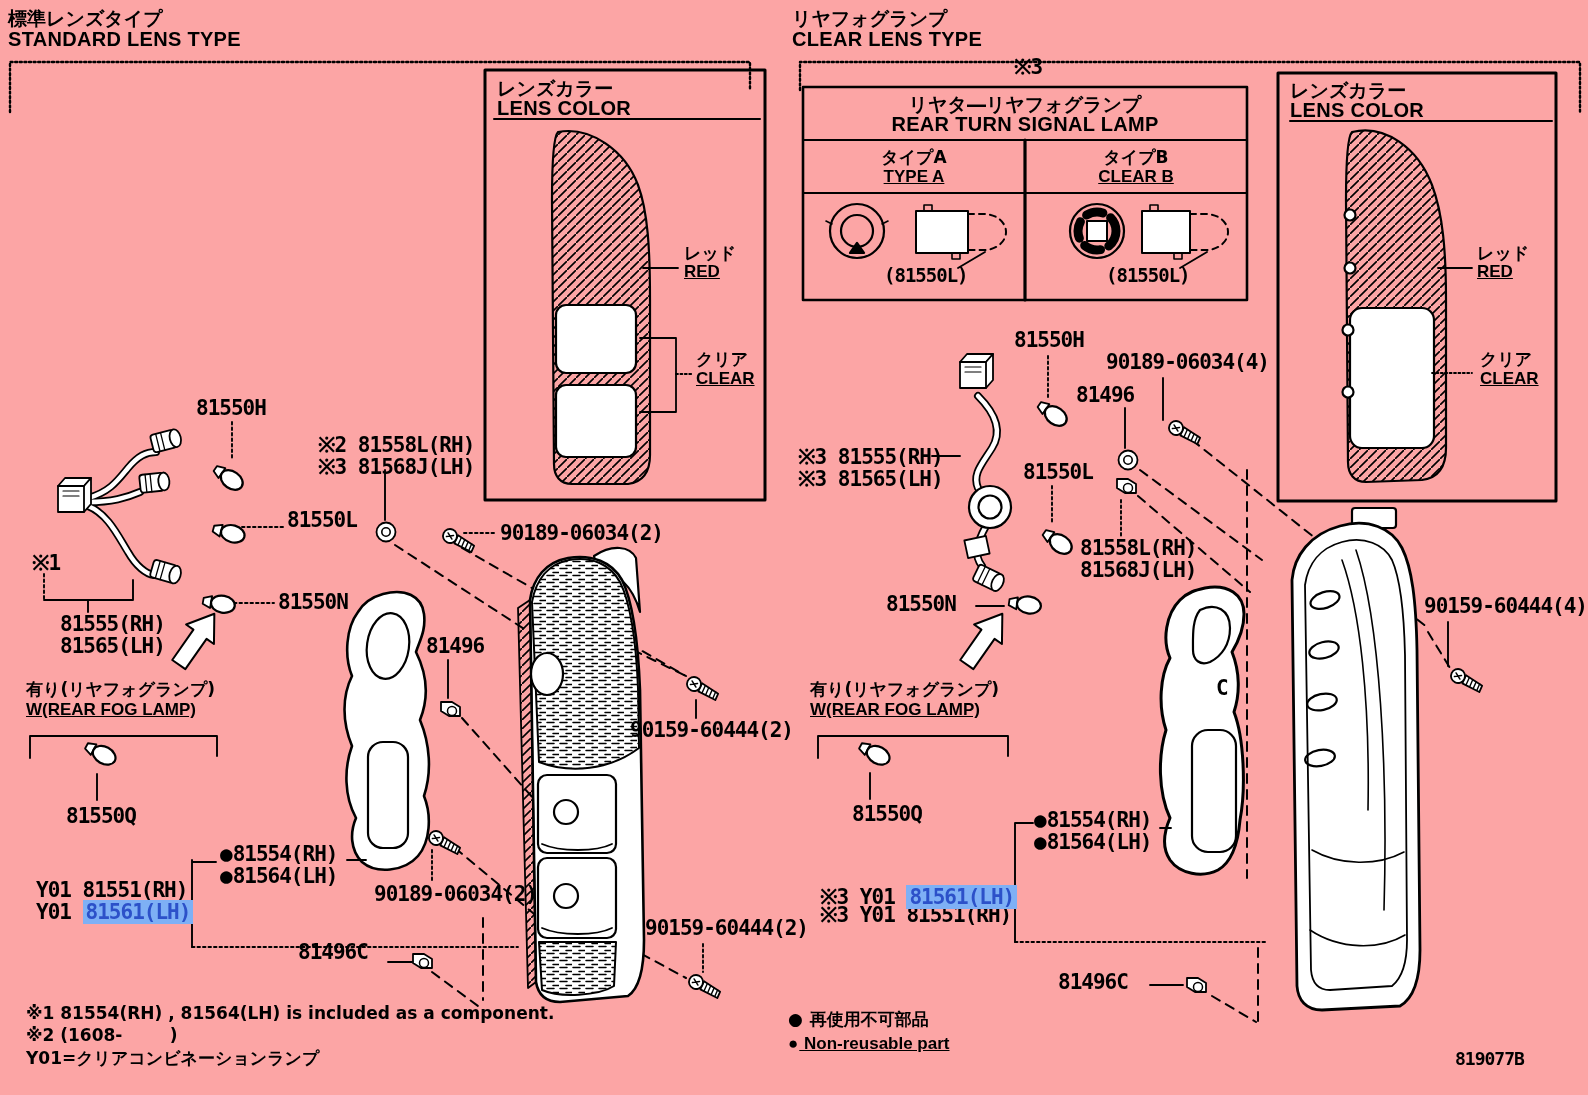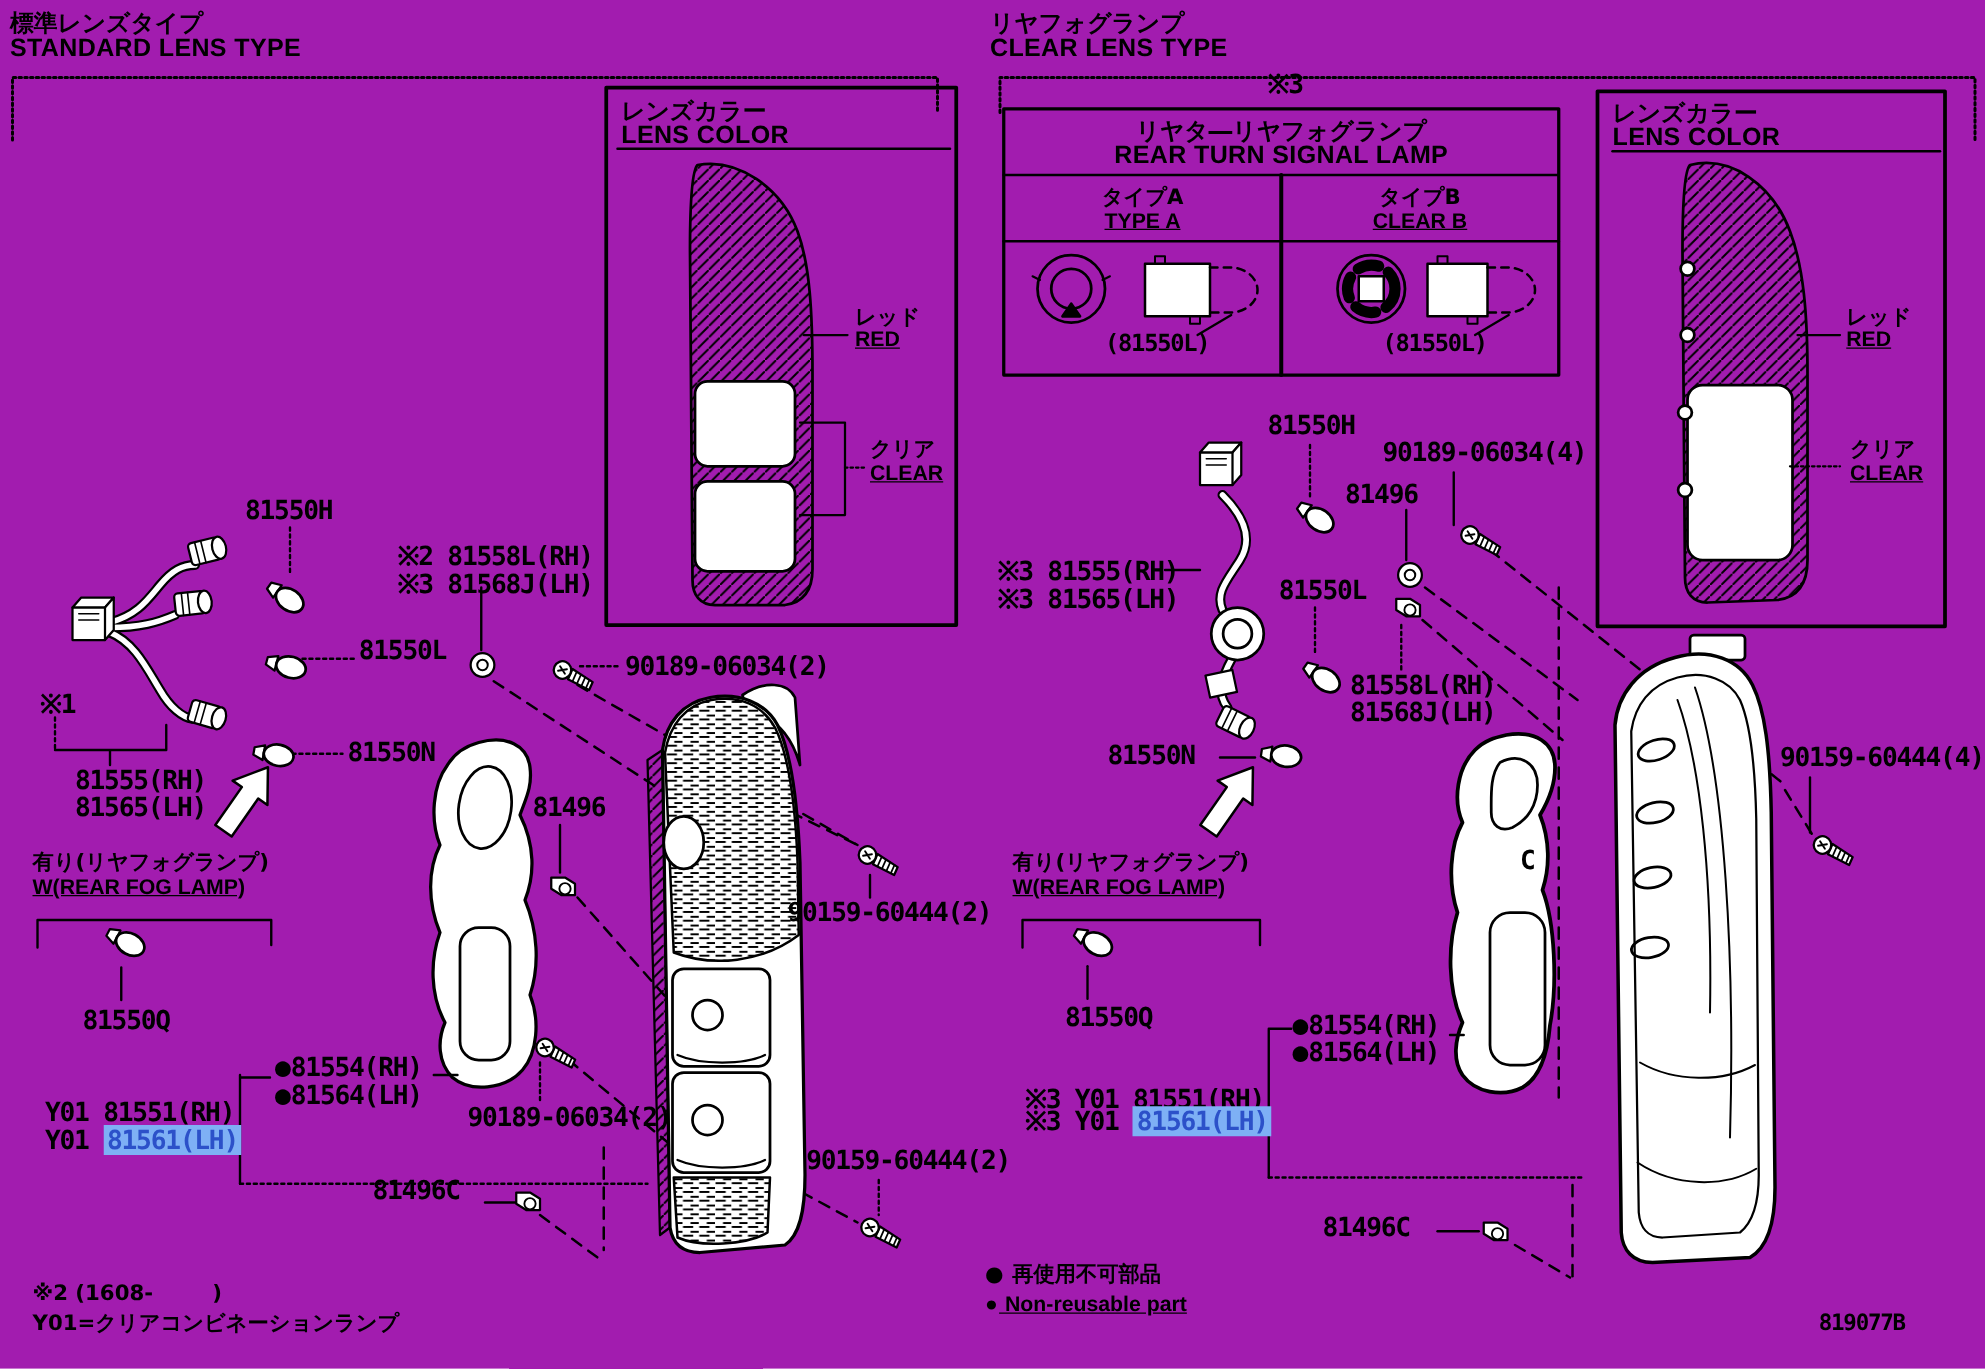--- a/index.html
+++ b/index.html
@@ -1,16 +1,16 @@
 <!DOCTYPE html>
 <html><head>
 <meta charset="utf-8">
 <style>
   html,body{margin:0;padding:0;background:#fff;}
-  .canvas{position:relative;width:1588px;height:1095px;background:#a21caf;overflow:hidden;color:#000;}
+  .canvas{position:relative;width:1588px;height:1095px;background:#fca5a5;overflow:hidden;color:#000;}
   .lbl{position:absolute;white-space:pre;line-height:1.05;}
   .pn{font:bold 21px "DejaVu Sans Mono",monospace;letter-spacing:-1px;}
   .pn-s{font:bold 19px "DejaVu Sans Mono",monospace;letter-spacing:-1px;text-align:center;}
   .jp{font:bold 19px "DejaVu Sans",sans-serif;}
   .jp-s{font:bold 17px "DejaVu Sans",sans-serif;}
   .en{font:bold 20px "Liberation Sans",sans-serif;letter-spacing:.3px;}
   .en-s{font:bold 17px "Liberation Sans",sans-serif;text-decoration:underline;}
   .fn{font:bold 17px "DejaVu Sans",sans-serif;}
   .code{font:bold 18px "DejaVu Sans Mono",monospace;letter-spacing:-1px;}
   .ctr{transform:translateX(-50%);}
@@ -332,24 +332,25 @@
 <div class="lbl pn" style="left:1080px;top:536px">81558L(RH)</div>
 <div class="lbl pn" style="left:1080px;top:558px">81568J(LH)</div>
 <div class="lbl pn" style="left:886px;top:592px">81550N</div>
 <div class="lbl pn" style="left:1424px;top:594px">90159-60444(4)</div>
 <div class="lbl jp-s" style="left:810px;top:678px">有り(リヤフォグランプ)</div>
 <div class="lbl en-s" style="left:810px;top:700px">W(REAR FOG LAMP)</div>
 <div class="lbl pn" style="left:1216px;top:676px">C</div>
 <div class="lbl pn" style="left:852px;top:802px">81550Q</div>
 <div class="lbl pn" style="left:1034px;top:808px"><span class="blt">●</span><span>81554(RH)</span></div>
 <div class="lbl pn" style="left:1034px;top:830px"><span class="blt">●</span><span>81564(LH)</span></div>
-<div class="lbl pn" style="left:820px;top:864px">※3 Y01 81551(RH)</div>
+<div class="lbl pn" style="left:820px;top:900px">※3 Y01 81551(RH)</div>
 <div class="lbl pn" style="left:820px;top:882px"><span>※3 Y01 </span><span class="hl">81561(LH)</span></div>
 <div class="lbl pn" style="left:1058px;top:970px">81496C</div>
 
+<div class="lbl fn" style="left:26px;top:1003px">※1 81554(RH) , 81564(LH) is included as a component.</div>
 <div class="lbl fn" style="left:26px;top:1025px">※2 (1608-        )</div>
 <div class="lbl fn" style="left:26px;top:1047px">Y01=クリアコンビネーションランプ</div>
 
 <div class="lbl jp-s" style="left:788px;top:1008px"><span class="blt">●</span> <span>再使用不可部品</span></div>
 <div class="lbl en-s" style="left:788px;top:1034px"><span class="blt">●</span> <span>Non-reusable part</span></div>
 
 <div class="lbl code" style="left:1455px;top:1048px">819077B</div>
 
 </div>
 

